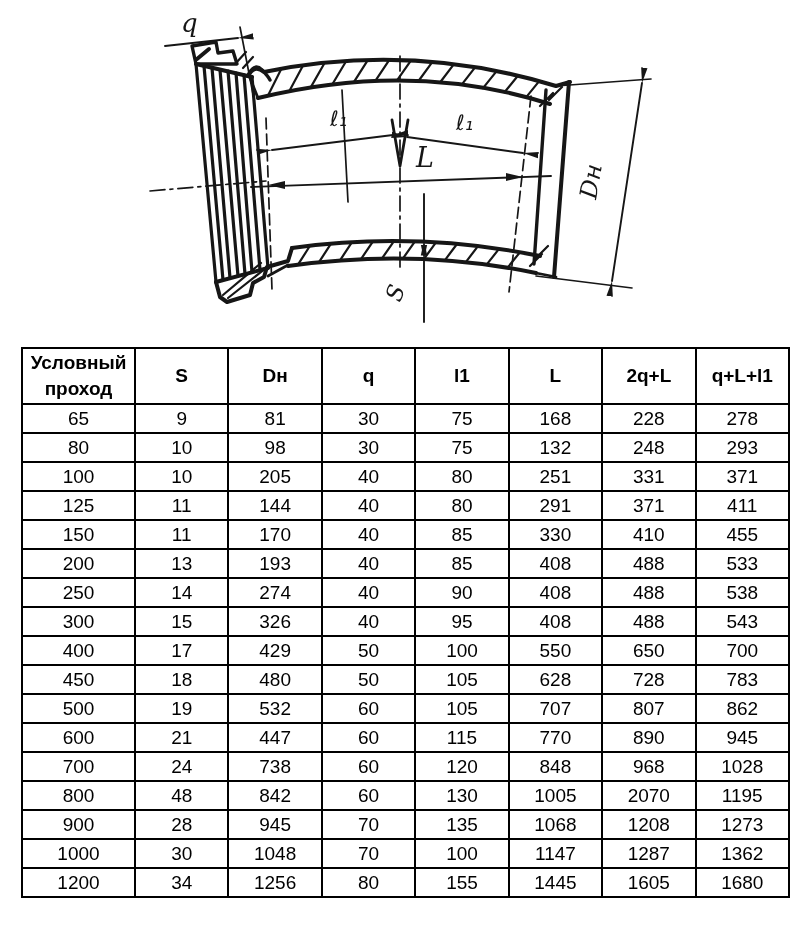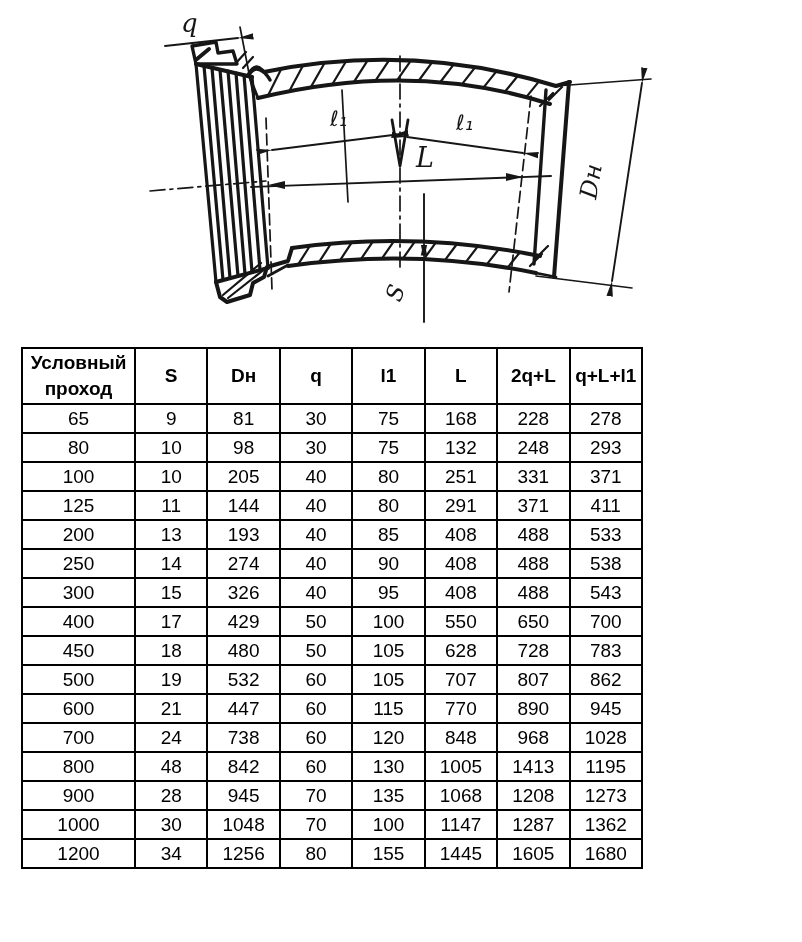--- a/index.html
+++ b/index.html
@@ -19,21 +19,21 @@
   .grooves{stroke-width:3.2;}
   svg text{fill:#161616;font-family:"DejaVu Serif",serif;font-style:italic;}
   svg text.lbl-l1{font-family:"DejaVu Sans",sans-serif;font-style:italic;font-size:21px;}
   .lbl-q{font-size:26px;}
   .lbl-L{font-size:27px;}
   .lbl-Dn{font-size:24px;}
   .lbl-S{font-size:23px;}
   .arrpoly{fill:#161616;stroke:none;}
 
   
-  table.dims{position:absolute;left:21px;top:347px;width:622px;border-collapse:collapse;
+  table.dims{position:absolute;left:21px;top:347px;width:769px;border-collapse:collapse;
              table-layout:fixed;background:#fff;
              font-family:"Liberation Sans","DejaVu Sans",sans-serif;}
   .dims th,.dims td{border:2px solid #000;text-align:center;vertical-align:middle;color:#000;background:#fff;}
   .dims th{font-size:19px;font-weight:700;height:54px;line-height:1.35;padding:0 4px;}
   .dims td{font-size:19px;font-weight:400;height:27px;padding:0;}
   .dims col.c0{width:113px;}
 </style>
 </head>
 <body>
 
@@ -207,20 +207,30 @@
           <td>125</td>
           <td>11</td>
           <td>144</td>
           <td>40</td>
           <td>80</td>
           <td>291</td>
           <td>371</td>
           <td>411</td>
         </tr>
         <tr>
+          <td>150</td>
+          <td>11</td>
+          <td>170</td>
+          <td>40</td>
+          <td>85</td>
+          <td>330</td>
+          <td>410</td>
+          <td>455</td>
+        </tr>
+        <tr>
           <td>200</td>
           <td>13</td>
           <td>193</td>
           <td>40</td>
           <td>85</td>
           <td>408</td>
           <td>488</td>
           <td>533</td>
         </tr>
         <tr>
@@ -293,21 +303,21 @@
           <td>968</td>
           <td>1028</td>
         </tr>
         <tr>
           <td>800</td>
           <td>48</td>
           <td>842</td>
           <td>60</td>
           <td>130</td>
           <td>1005</td>
-          <td>1413</td>
+          <td>2070</td>
           <td>1195</td>
         </tr>
         <tr>
           <td>900</td>
           <td>28</td>
           <td>945</td>
           <td>70</td>
           <td>135</td>
           <td>1068</td>
           <td>1208</td>

